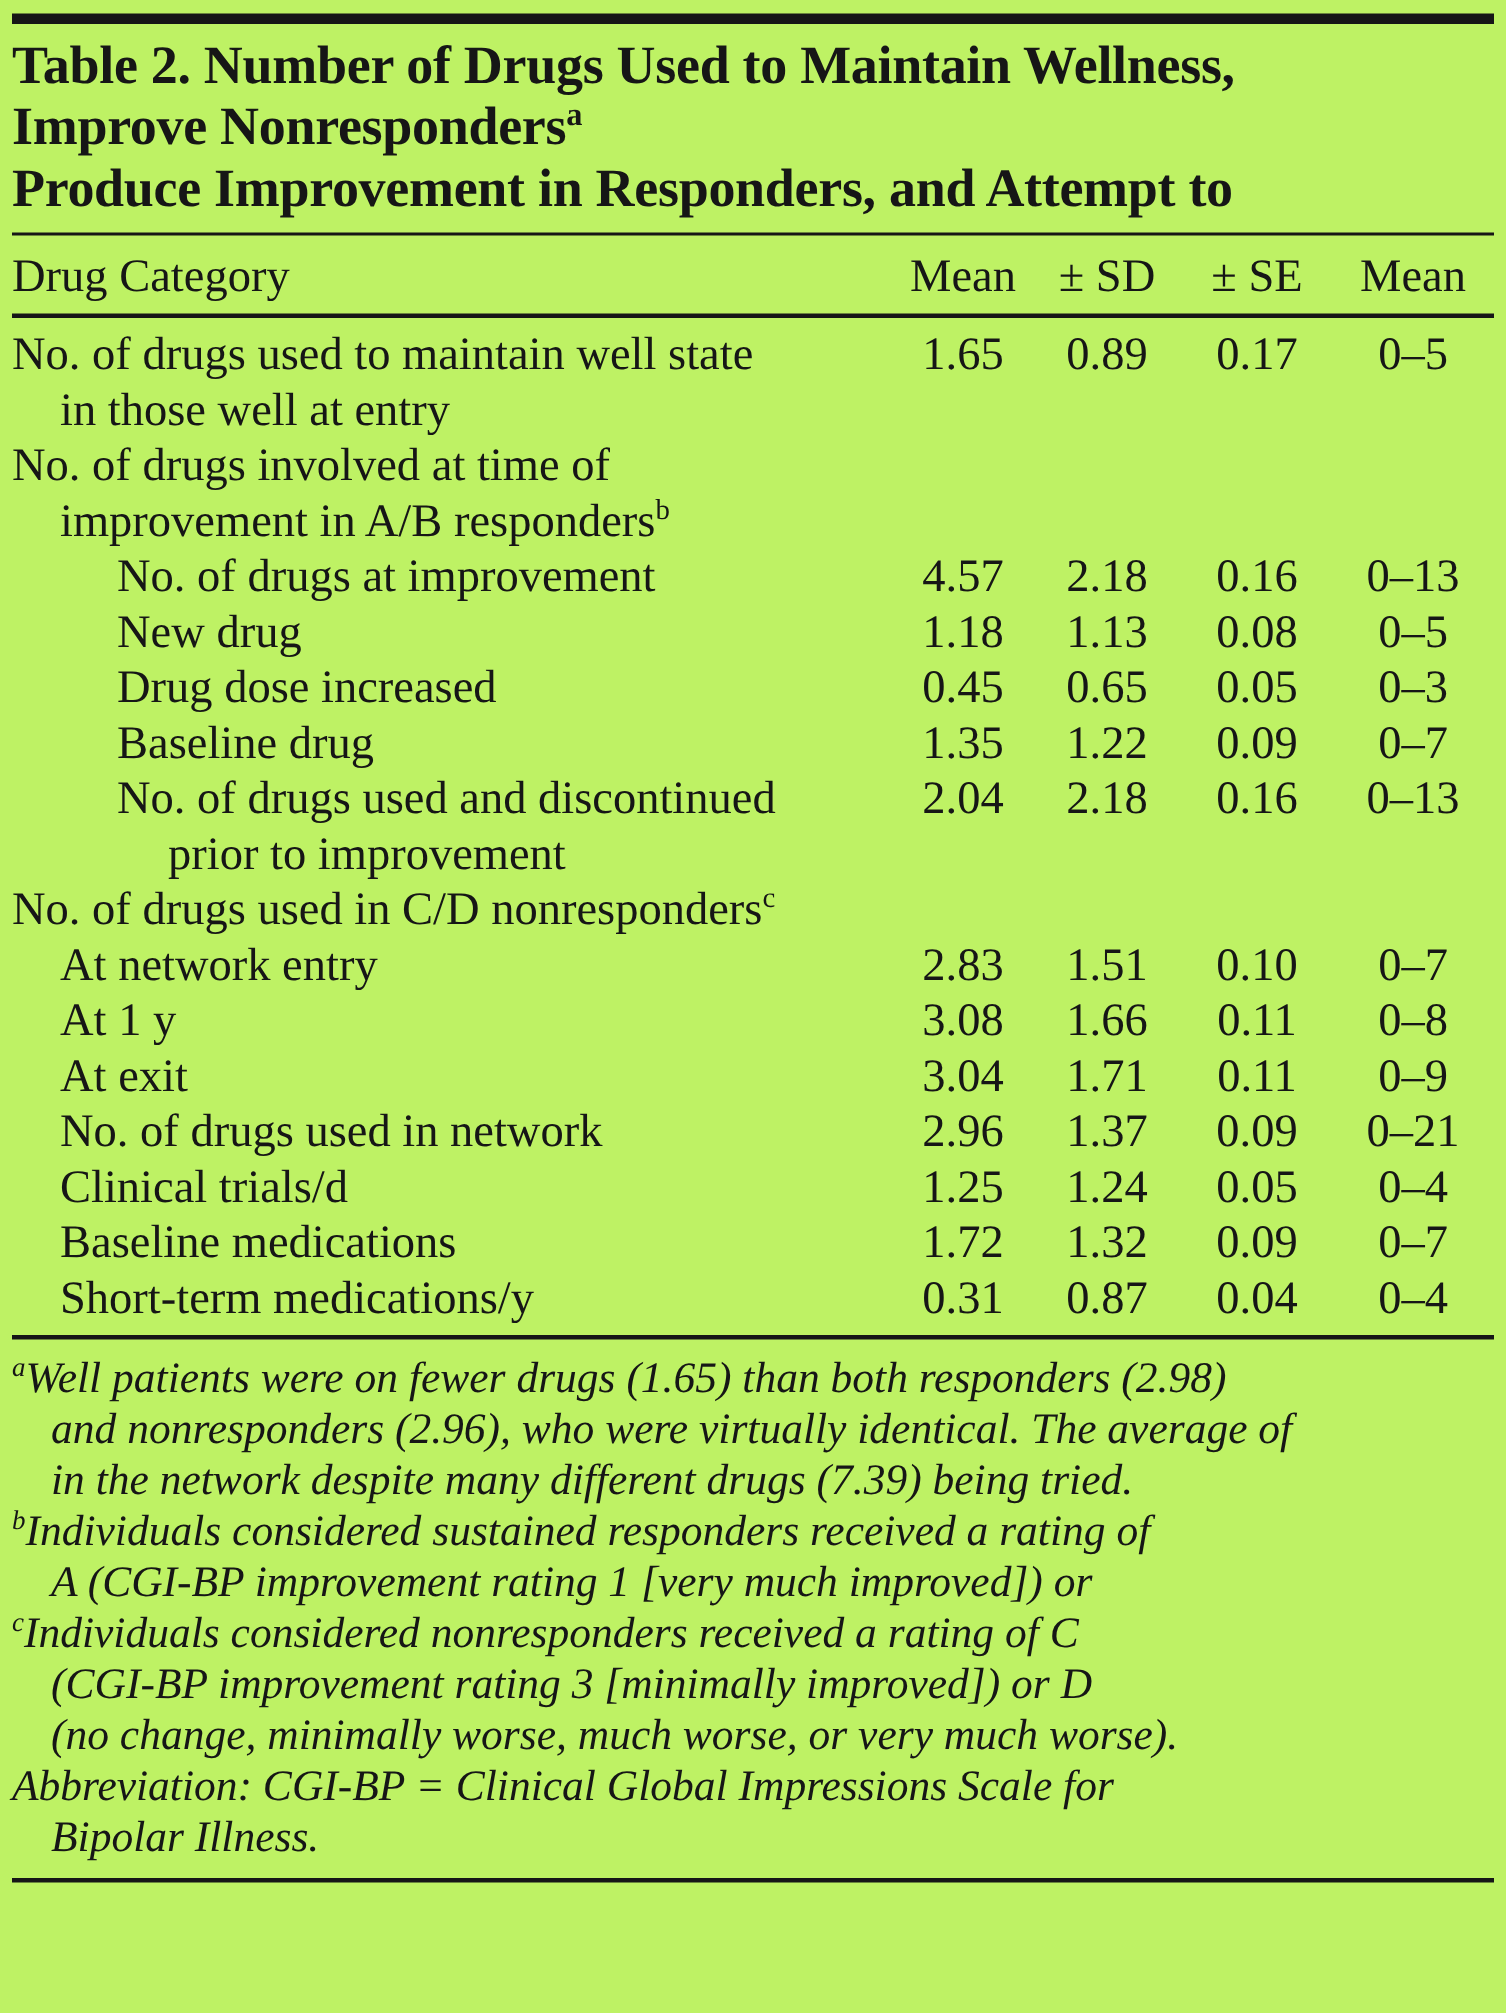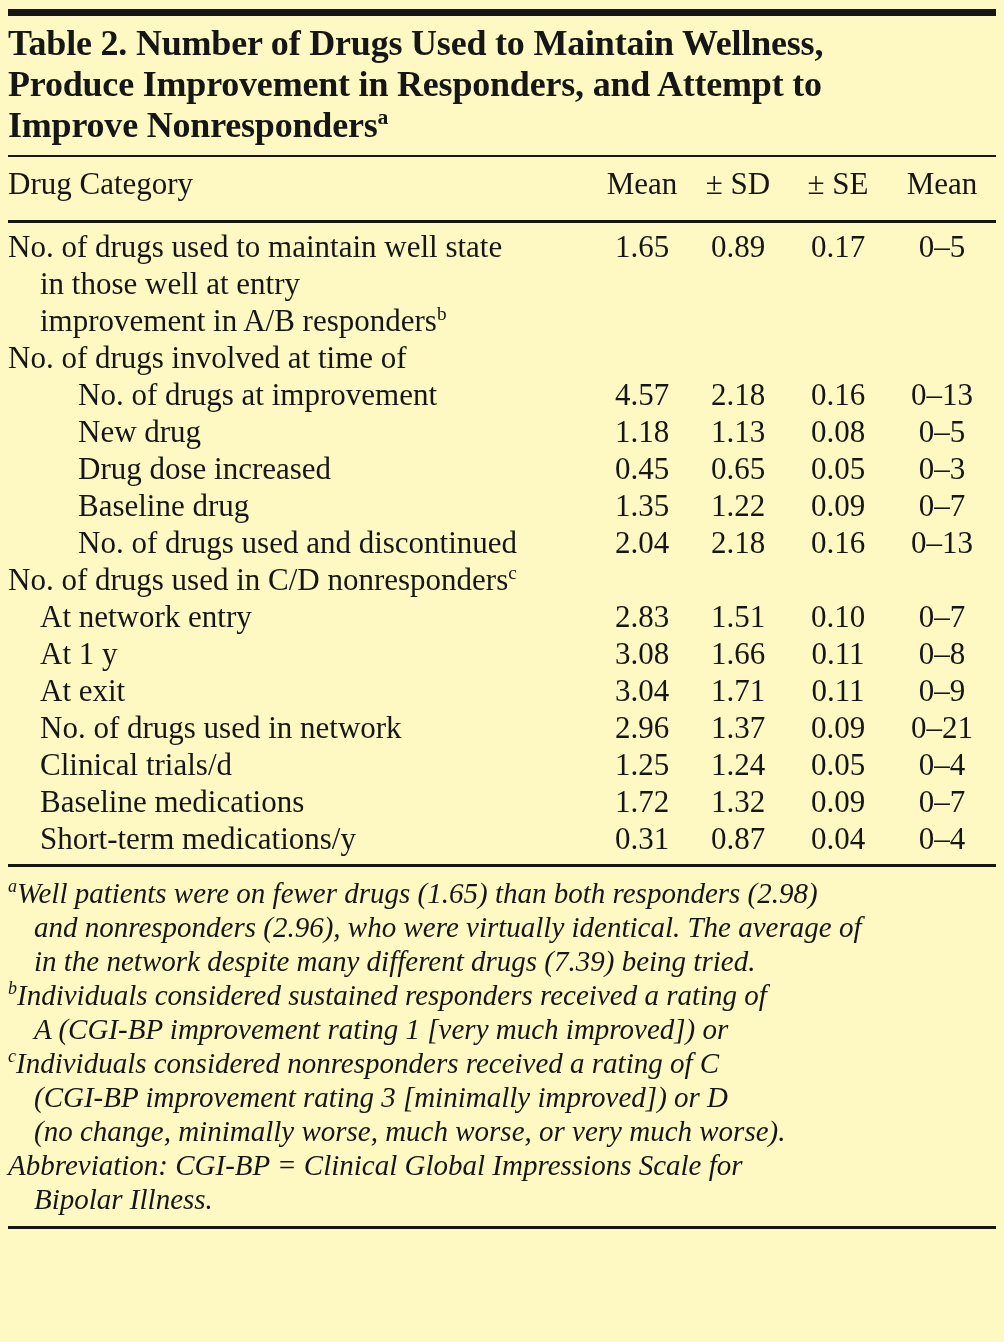--- a/index.html
+++ b/index.html
@@ -1,29 +1,29 @@
 <!DOCTYPE html>
 <html><head>
 <meta charset="utf-8">
 <style>
   html,body{margin:0;padding:0;background:#ffffff;}
   .page{
     width:1004px;height:1342px;box-sizing:border-box;
-    padding:0 8px;background:#fef9c3;color:#161616;
+    padding:0 8px;background:#bef264;color:#161616;
     font-family:"Liberation Serif","DejaVu Serif",serif;
     overflow:hidden;
   }
   .rule{background:#161616;width:100%;}
   .rule-heavy{height:7px;margin-top:9px;}
   .rule-thin{height:2px;}
   .rule-med{height:3px;}
   .title{font-size:36px;font-weight:700;line-height:41px;padding:7px 0 9px 0;letter-spacing:-0.2px;}
   .title sup{font-size:60%;line-height:0;}
   .grid{display:grid;grid-template-columns:1fr 92px 100px 100px 108px;}
-  .header-row{font-size:31px;padding:9px 0 18px 0;align-items:baseline;}
+  .header-row{font-size:31px;padding:9px 0 7px 0;align-items:baseline;}
   .num{text-align:center;}
   .body{padding:5px 0 7px 0;}
   .body-row{font-size:31px;line-height:37px;}
   .cat{white-space:nowrap;}
   .cat sup{font-size:62%;line-height:0;}
   .indent-1 .cat{padding-left:32px;}
   .indent-2 .cat{padding-left:70px;}
   .indent-3 .cat{padding-left:104px;}
   .footnotes{font-size:29px;line-height:34px;padding:9px 0 10px 0;}
   .fn-line{white-space:nowrap;font-style:italic;}
@@ -32,22 +32,22 @@
 </style>
 </head>
 <body>
 
 <div class="page">
 
   <div class="rule rule-heavy"></div>
 
   <div class="title">
     <div><span>Table 2. Number of Drugs Used to Maintain Wellness,</span></div>
+    <div><span>Improve Nonresponders</span><sup>a</sup></div>
     <div><span>Produce Improvement in Responders, and Attempt to</span></div>
-    <div><span>Improve Nonresponders</span><sup>a</sup></div>
   </div>
 
   <div class="rule rule-thin"></div>
 
   <div class="grid header-row">
     <div class="cat">Drug Category</div>
     <div class="num">Mean</div>
     <div class="num">± SD</div>
     <div class="num">± SE</div>
     <div class="num">Mean</div>
@@ -66,30 +66,30 @@
       </div>
 
       <div class="grid body-row indent-1">
         <div class="cat"><span>in those well at entry</span><sup></sup></div>
         <div class="num"></div>
         <div class="num"></div>
         <div class="num"></div>
         <div class="num"></div>
       </div>
 
-      <div class="grid body-row indent-1">
-        <div class="cat"><span>improvement in A/B responders</span><sup>b</sup></div>
-        <div class="num"></div>
-        <div class="num"></div>
-        <div class="num"></div>
-        <div class="num"></div>
-      </div>
-
       <div class="grid body-row indent-0">
         <div class="cat"><span>No. of drugs involved at time of</span><sup></sup></div>
+        <div class="num"></div>
+        <div class="num"></div>
+        <div class="num"></div>
+        <div class="num"></div>
+      </div>
+
+      <div class="grid body-row indent-1">
+        <div class="cat"><span>improvement in A/B responders</span><sup>b</sup></div>
         <div class="num"></div>
         <div class="num"></div>
         <div class="num"></div>
         <div class="num"></div>
       </div>
 
       <div class="grid body-row indent-2">
         <div class="cat"><span>No. of drugs at improvement</span><sup></sup></div>
         <div class="num">4.57</div>
         <div class="num">2.18</div>
@@ -122,20 +122,27 @@
       </div>
 
       <div class="grid body-row indent-2">
         <div class="cat"><span>No. of drugs used and discontinued</span><sup></sup></div>
         <div class="num">2.04</div>
         <div class="num">2.18</div>
         <div class="num">0.16</div>
         <div class="num">0–13</div>
       </div>
 
+      <div class="grid body-row indent-3">
+        <div class="cat"><span>prior to improvement</span><sup></sup></div>
+        <div class="num"></div>
+        <div class="num"></div>
+        <div class="num"></div>
+        <div class="num"></div>
+      </div>
 
       <div class="grid body-row indent-0">
         <div class="cat"><span>No. of drugs used in C/D nonresponders</span><sup>c</sup></div>
         <div class="num"></div>
         <div class="num"></div>
         <div class="num"></div>
         <div class="num"></div>
       </div>
 
       <div class="grid body-row indent-1">

